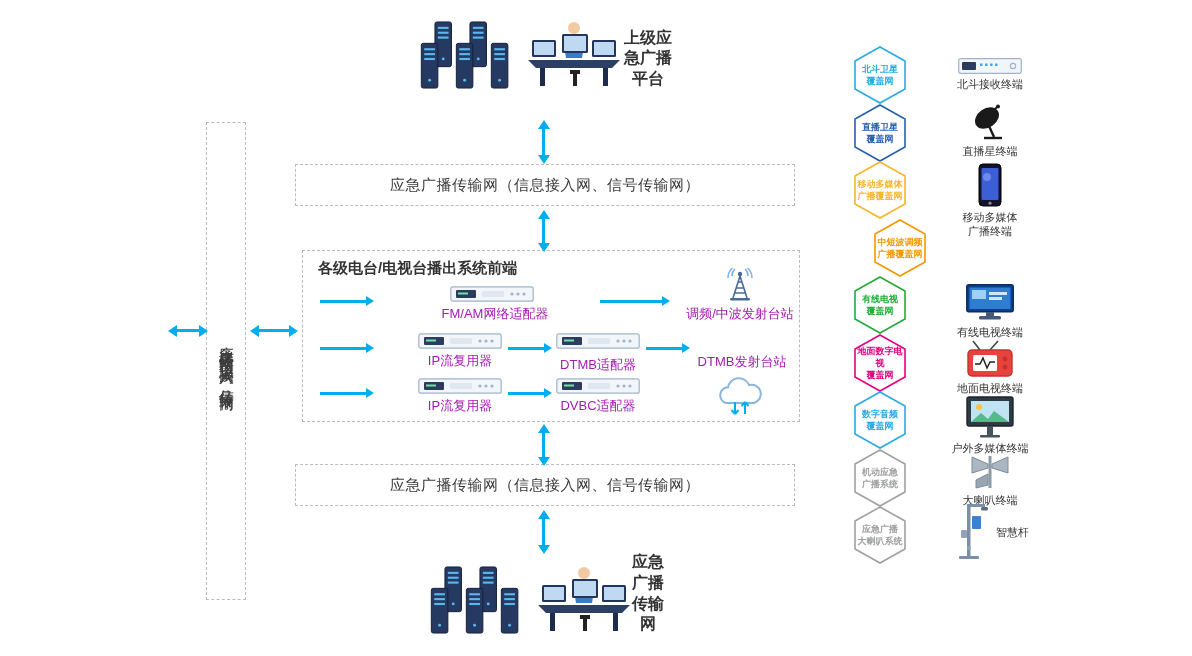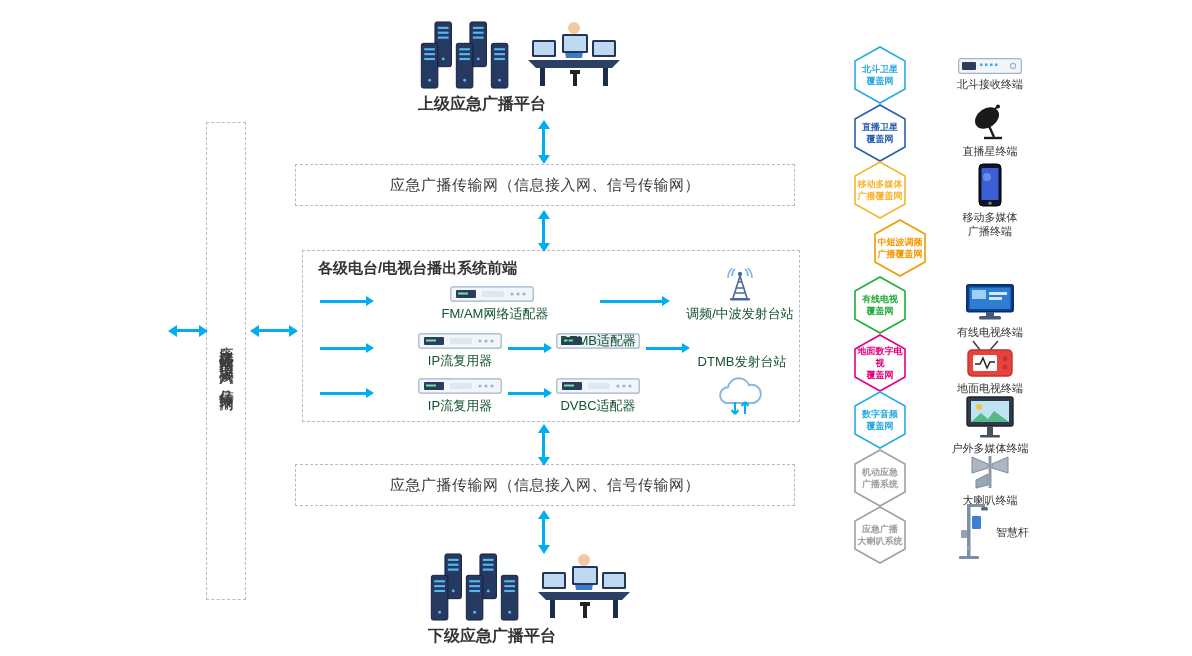--- a/index.html
+++ b/index.html
@@ -23,28 +23,28 @@
   .dv { position:absolute; width:3px; background:var(--arrow); }
   .dv::before { content:""; position:absolute; top:-8px; left:50%; transform:translateX(-50%);
                 border-left:6px solid transparent; border-right:6px solid transparent; border-bottom:9px solid var(--arrow); }
   .dv::after  { content:""; position:absolute; bottom:-8px; left:50%; transform:translateX(-50%);
                 border-left:6px solid transparent; border-right:6px solid transparent; border-top:9px solid var(--arrow); }
   .fl { position:absolute; height:2.6px; background:var(--arrow); }
   .fl::after { content:""; position:absolute; right:-8px; top:50%; transform:translateY(-50%);
                border-top:5.5px solid transparent; border-bottom:5.5px solid transparent; border-left:8px solid var(--arrow); }
 
   
-  .platform { position:absolute; display:flex; flex-direction:column; align-items:flex-start; }
+  .platform { position:absolute; display:flex; flex-direction:row; align-items:flex-end; }
   .platform .icons { display:flex; align-items:flex-end; gap:8px; }
   .plat-title { margin-top:4px; font-size:16px; font-weight:bold; color:#333; text-align:center; line-height:1.3; }
   .plat-title-15 { font-size:15px; }
 
   
   .fe-title { position:absolute; font-size:15px; font-weight:bold; color:#333; }
-  .dev-label { position:absolute; font-size:13px; color:#14532d; text-align:center; }
+  .dev-label { position:absolute; font-size:13px; color:#a21caf; text-align:center; }
   .dev-icon { position:absolute; }
 
   
   .hex { position:absolute; width:52px; height:58px;padding-left:20px; }
   .hex svg { position:absolute; left:0; top:0; }
   .hexpoly { fill:#fff; stroke:var(--c,#999); stroke-width:1.6; }
   .hex-label { position:absolute; left:0; top:0; right:0; bottom:0; display:flex; flex-direction:column;
                align-items:center; justify-content:center; font-size:9px; line-height:1.35;
                color:var(--c,#333); text-align:center; font-weight:bold; }
 
@@ -123,21 +123,21 @@
           <rect x="38" y="20" width="22" height="15" fill="#bfd9f2"></rect>
         <rect x="66" y="24" width="24" height="17" rx="1.5" fill="#24355c"></rect>
           <rect x="68" y="26" width="20" height="13" fill="#bfd9f2"></rect>
         <path d="M2,44 h92 l-8,8 h-76 z" fill="#2c4066"></path>
         <rect x="14" y="52" width="5" height="18" fill="#1d2c4a"></rect>
           <rect x="77" y="52" width="5" height="18" fill="#1d2c4a"></rect>
         <rect x="44" y="54" width="10" height="4" fill="#222"></rect>
           <rect x="47" y="58" width="4" height="12" fill="#222"></rect>
       </svg>
     </div>
-    <div class="plat-title">下级应急广播平台</div>
+    <div class="plat-title">应急广播传输网</div>
   </div>
 
   <div class="dashed-box" style="left:206px; top:122px; width:40px; height:478px;">
     <div class="v-box-wrap">
         <div class="v-box-label">应急广播传输网（信息接入网、信号传输网）</div>
       </div>
   </div>
 
   <div class="dashed-box" style="left:295px; top:164px; width:500px; height:42px;">
     <div class="box-center-label">应急广播传输网（信息接入网、信号传输网）</div>
@@ -184,21 +184,21 @@
   <div class="fl" style="left:508px; top:347px; width:36px;"></div>
   <svg class="dev-icon" style="left:556px; top:333px;" width="84" height="16" viewBox="0 0 84 16">
     <rect x="0.8" y="0.8" width="82.4" height="14.4" rx="2" fill="#f2f6fa" stroke="#9fb4c9" stroke-width="1.2"></rect>
     <rect x="6" y="4" width="20" height="8" rx="1" fill="#2b3c5e"></rect>
       <rect x="8" y="6.5" width="10" height="2" fill="#6fe3a5"></rect>
     <rect x="32" y="5" width="22" height="6" rx="1" fill="#dfe8f0"></rect>
     <circle cx="62" cy="8" r="1.6" fill="#9fb4c9"></circle>
       <circle cx="68" cy="8" r="1.6" fill="#9fb4c9"></circle>
       <circle cx="74" cy="8" r="1.6" fill="#9fb4c9"></circle>
   </svg>
-  <div class="dev-label" style="left:538px; top:332px; width:120px;text-align:center;">DTMB适配器</div>
+  <div class="dev-label" style="left:538px; top:356px; width:120px;text-align:center;">DTMB适配器</div>
   <div class="fl" style="left:646px; top:347px; width:36px;"></div>
   <div class="dev-label" style="left:672px; top:353px; width:140px;">DTMB发射台站</div>
 
   <div class="fl" style="left:320px; top:392px; width:46px;"></div>
   <svg class="dev-icon" style="left:418px; top:378px;" width="84" height="16" viewBox="0 0 84 16">
     <rect x="0.8" y="0.8" width="82.4" height="14.4" rx="2" fill="#f2f6fa" stroke="#9fb4c9" stroke-width="1.2"></rect>
     <rect x="6" y="4" width="20" height="8" rx="1" fill="#2b3c5e"></rect>
       <rect x="8" y="6.5" width="10" height="2" fill="#6fe3a5"></rect>
     <rect x="32" y="5" width="22" height="6" rx="1" fill="#dfe8f0"></rect>
     <circle cx="62" cy="8" r="1.6" fill="#9fb4c9"></circle>

